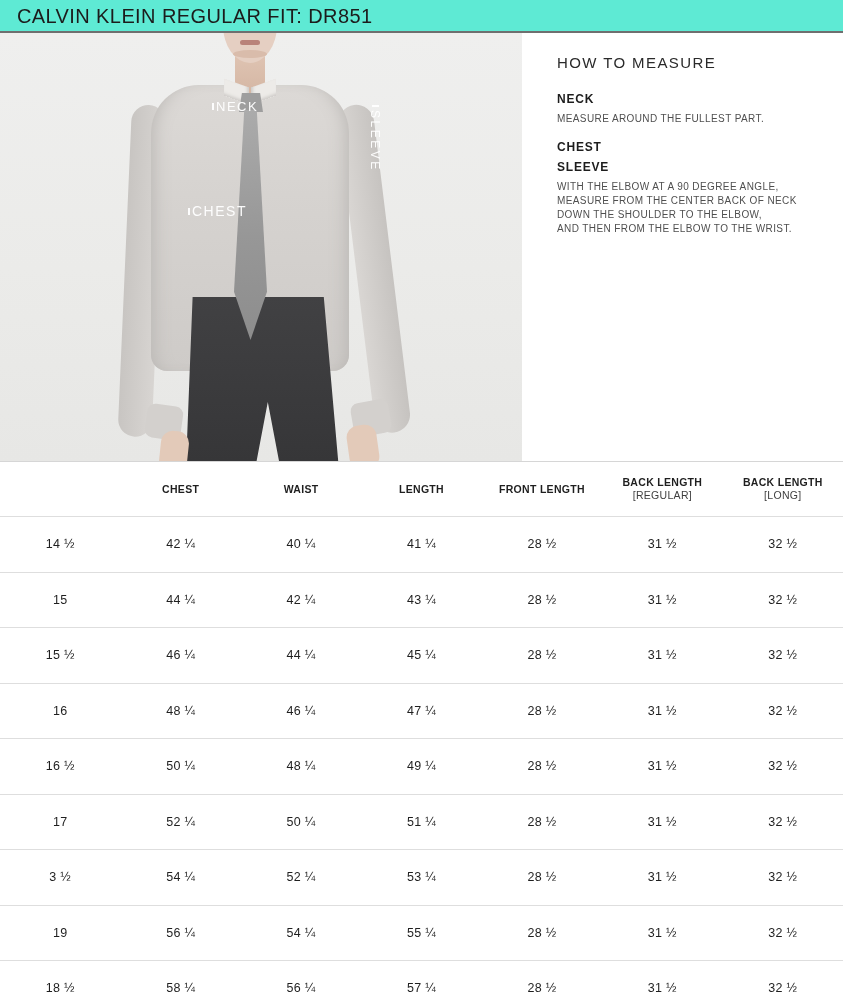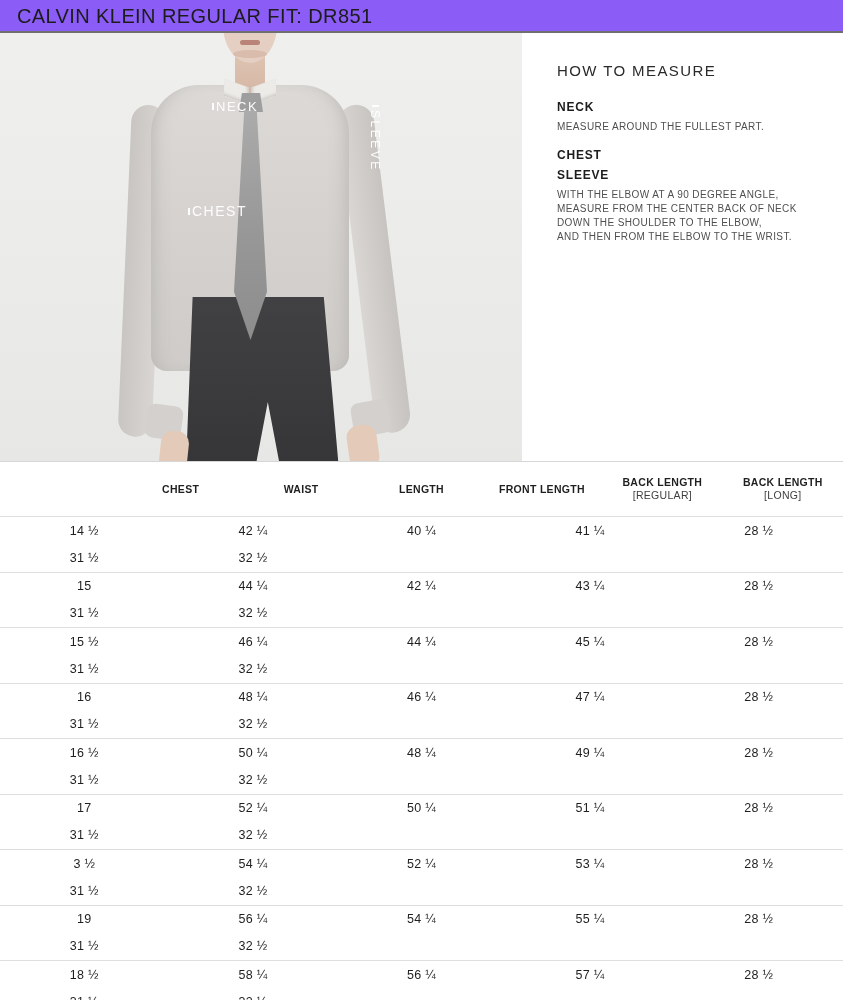--- a/index.html
+++ b/index.html
@@ -3,21 +3,21 @@
 <meta charset="utf-8">
 <style>
   * { margin:0; padding:0; box-sizing:border-box; }
   html,body { background:#fff; }
   .page {
     position:relative; width:843px; height:1000px; background:#ffffff;
     font-family:"Liberation Sans", sans-serif; overflow:hidden; margin:0 auto;
   }
 
   
-  .hdr { position:absolute; top:0; left:0; width:843px; height:33px; background:#8b5cf6; }
+  .hdr { position:absolute; top:0; left:0; width:843px; height:33px; background:#5eead4; }
   .hdr h1 {
     position:absolute; top:5px; left:17px; font-size:20px; font-weight:400;
     letter-spacing:0.4px; color:#1c1c1c; white-space:nowrap;
   }
   .hdr .rule { position:absolute; bottom:0; left:0; width:843px; height:2px; background:#6f6f6f; }
 
   
   .top { position:absolute; top:33px; left:0; width:843px; height:428px; }
 
   
@@ -69,34 +69,34 @@
   .meas .lbl { font-size:13px; letter-spacing:1.5px; padding:0 4px; white-space:nowrap; }
   .neck-meas { left:212px; top:66px; width:78px; }
   .chest-meas { left:188px; top:170px; width:148px; }
   .chest-meas .lbl { font-size:14px; }
   .sleeve-meas { left:368px; top:72px; width:14px; height:296px; flex-direction:column; }
   .sleeve-meas .htick { width:7px; height:1.5px; background:#fff; flex:none; }
   .sleeve-meas .vseg { width:1.5px; background:#fff; flex:1; }
   .sleeve-meas .vlbl { writing-mode:vertical-rl; font-size:12px; letter-spacing:2.5px; padding:5px 0; white-space:nowrap; }
 
   
-  .howto { position:absolute; top:8px; left:522px; width:321px; height:428px; background:#fff; padding:21px 10px 0 35px; }
+  .howto { position:absolute; top:0; left:522px; width:321px; height:428px; background:#fff; padding:21px 10px 0 35px; }
   .howto h2 { font-size:15px; font-weight:400; letter-spacing:1.4px; color:#2a2a2a; margin-bottom:21px; }
   .msec h3 { font-size:12px; font-weight:700; letter-spacing:0.8px; color:#1d1d1d; margin-bottom:6px; }
   .msec p { font-size:10px; color:#4f4f4f; letter-spacing:0.4px; line-height:14px; margin-bottom:14px; white-space:pre-line; }
 
   
   .size-table { position:absolute; top:461px; left:0; width:843px; background:#fff; }
   .thead {
     display:grid; grid-template-columns:repeat(7,1fr); height:56px; align-items:center;
     border-top:1px solid #d6d6d6; border-bottom:1px solid #dedede;
   }
   .th { text-align:center; font-size:10.5px; font-weight:700; letter-spacing:0.3px; color:#1f1f1f; line-height:13px; }
   .th .sub { font-weight:400; color:#3e3e3e; }
-  .trow { display:grid; grid-template-columns:repeat(5,1fr); height:55.5px; align-items:center; border-bottom:1px solid #dedede; }
+  .trow { display:grid; grid-template-columns:repeat(7,1fr); height:55.5px; align-items:center; border-bottom:1px solid #dedede; }
   .td { text-align:center; font-size:12.5px; color:#1f1f1f; letter-spacing:0.3px; }
 </style>
 </head>
 <body>
 
 <div class="page">
 
   <div class="hdr">
     <h1>CALVIN KLEIN REGULAR FIT: DR851</h1>
     <div class="rule"></div>

